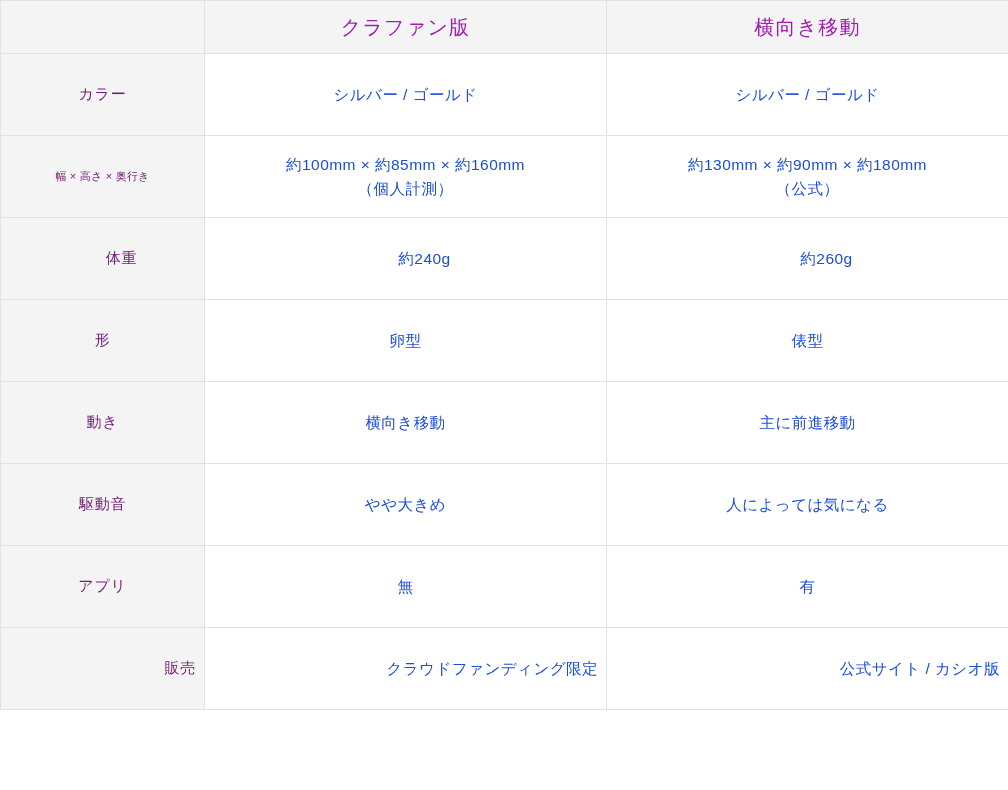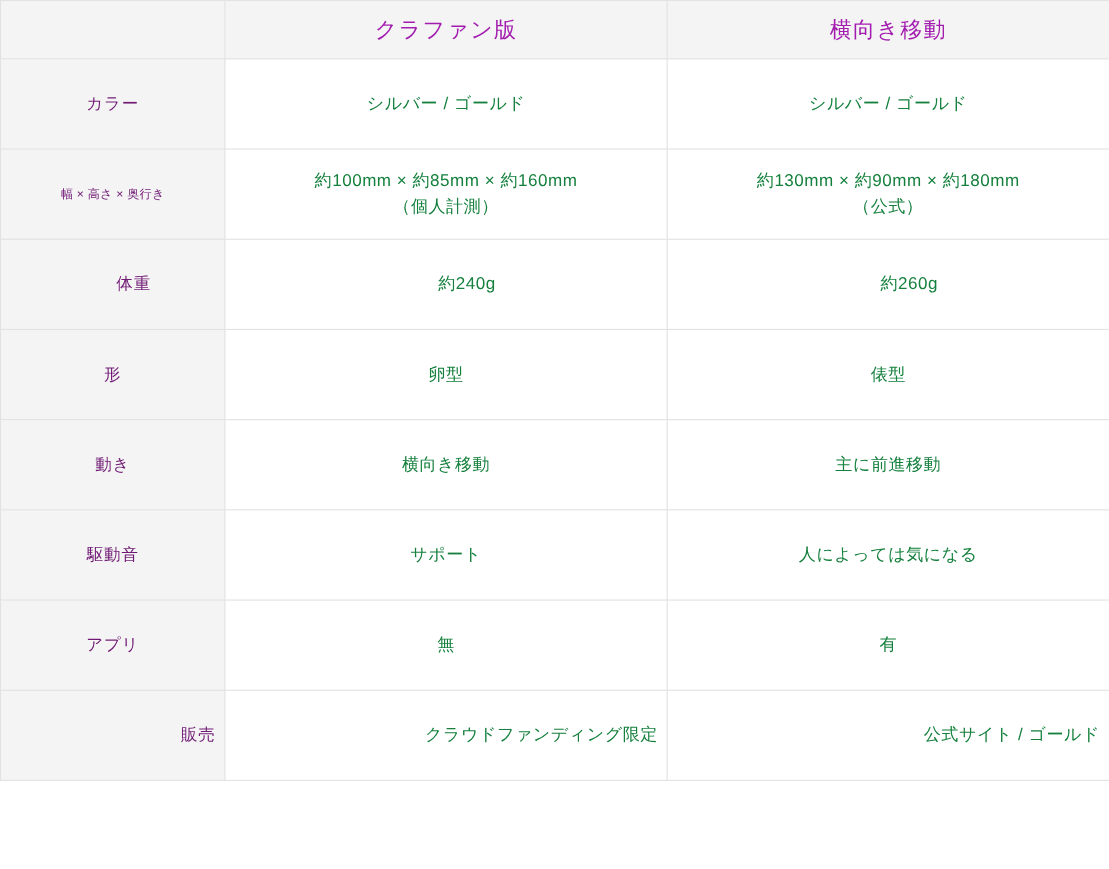--- a/index.html
+++ b/index.html
@@ -54,21 +54,21 @@
     letter-spacing: 0.05em;
   }
   .row-label.small {
     font-size: 11px;
     letter-spacing: 0.02em;
   }
 
   
   .value-cell {
     background: #ffffff;
-    color: #15803d;
+    color: #1d4ed8;
     font-size: 15.5px;
     letter-spacing: 0.03em;
     line-height: 1.5;
   }
   .value-cell .sub {
     display: block;
     font-size: 15.5px;
     text-align: center;
   }
   .r-color td, .r-color th { height: 82px; }
@@ -124,27 +124,27 @@
       <td class="value-cell">卵型</td>
       <td class="value-cell">俵型</td>
     </tr>
     <tr class="r-move">
       <th class="row-label">動き</th>
       <td class="value-cell">横向き移動</td>
       <td class="value-cell">主に前進移動</td>
     </tr>
     <tr class="r-sound">
       <th class="row-label">駆動音</th>
-      <td class="value-cell">サポート</td>
+      <td class="value-cell">やや大きめ</td>
       <td class="value-cell">人によっては気になる</td>
     </tr>
     <tr class="r-app">
       <th class="row-label">アプリ</th>
       <td class="value-cell">無</td>
       <td class="value-cell">有</td>
     </tr>
     <tr class="r-sales">
       <th class="row-label">販売</th>
       <td class="value-cell">クラウドファンディング限定</td>
-      <td class="value-cell">公式サイト / ゴールド</td>
+      <td class="value-cell">公式サイト / カシオ版</td>
     </tr>
   </tbody>
 </table>
 
 </body></html>

